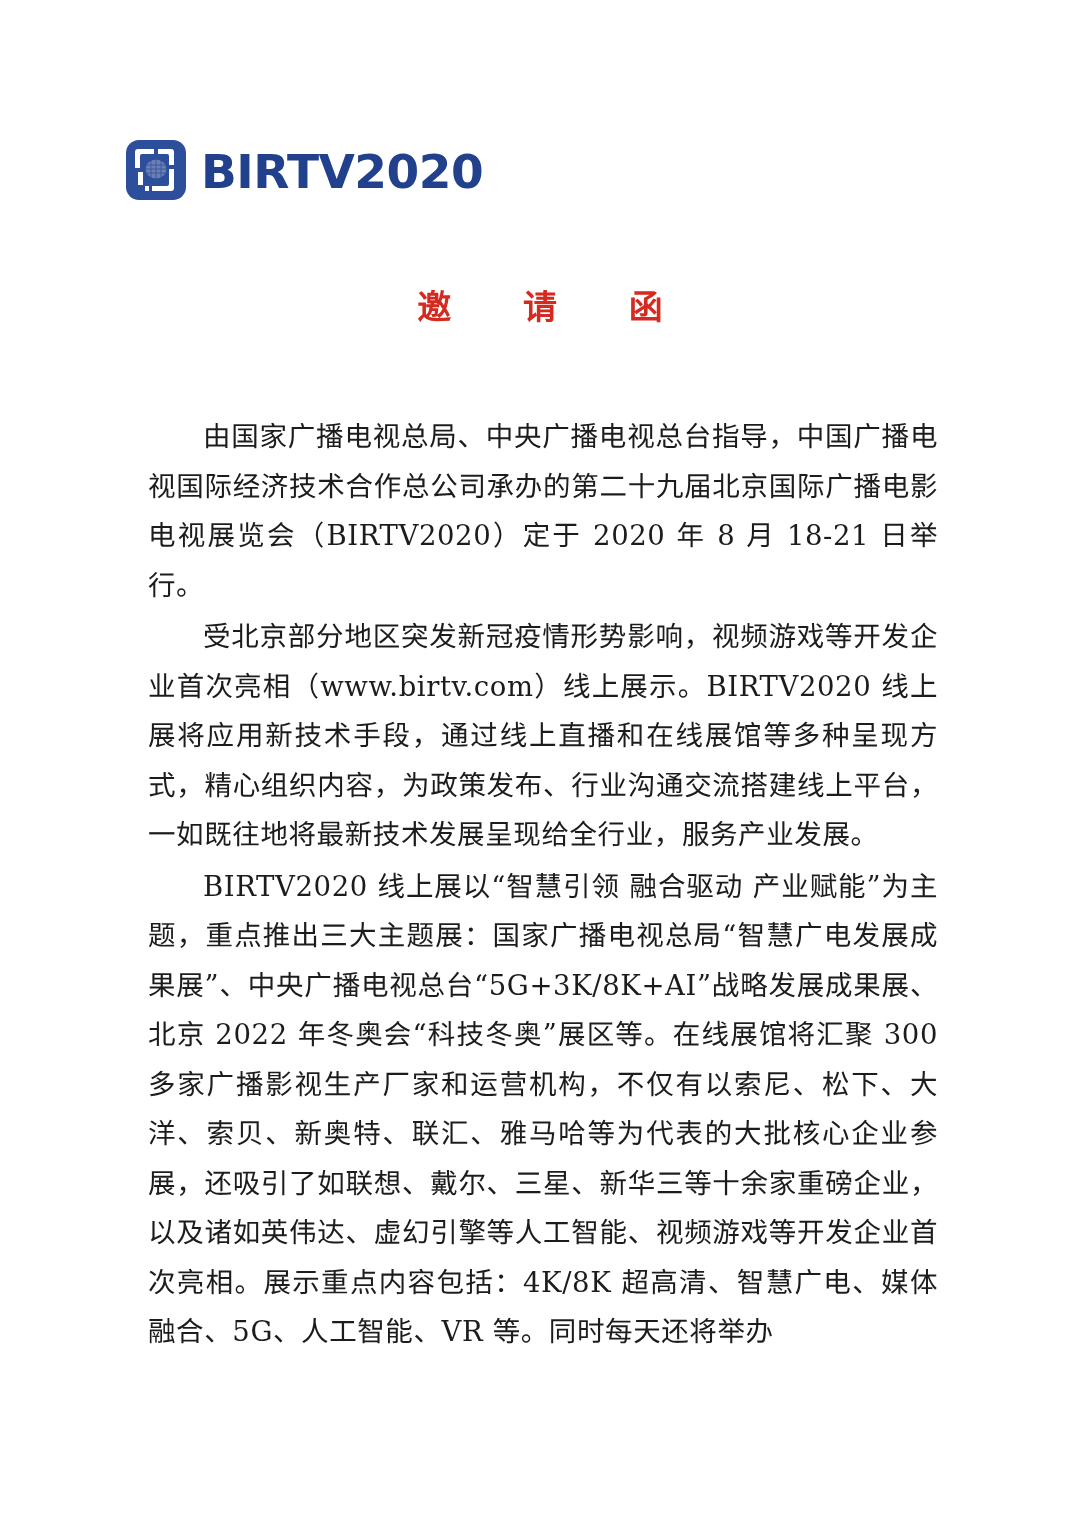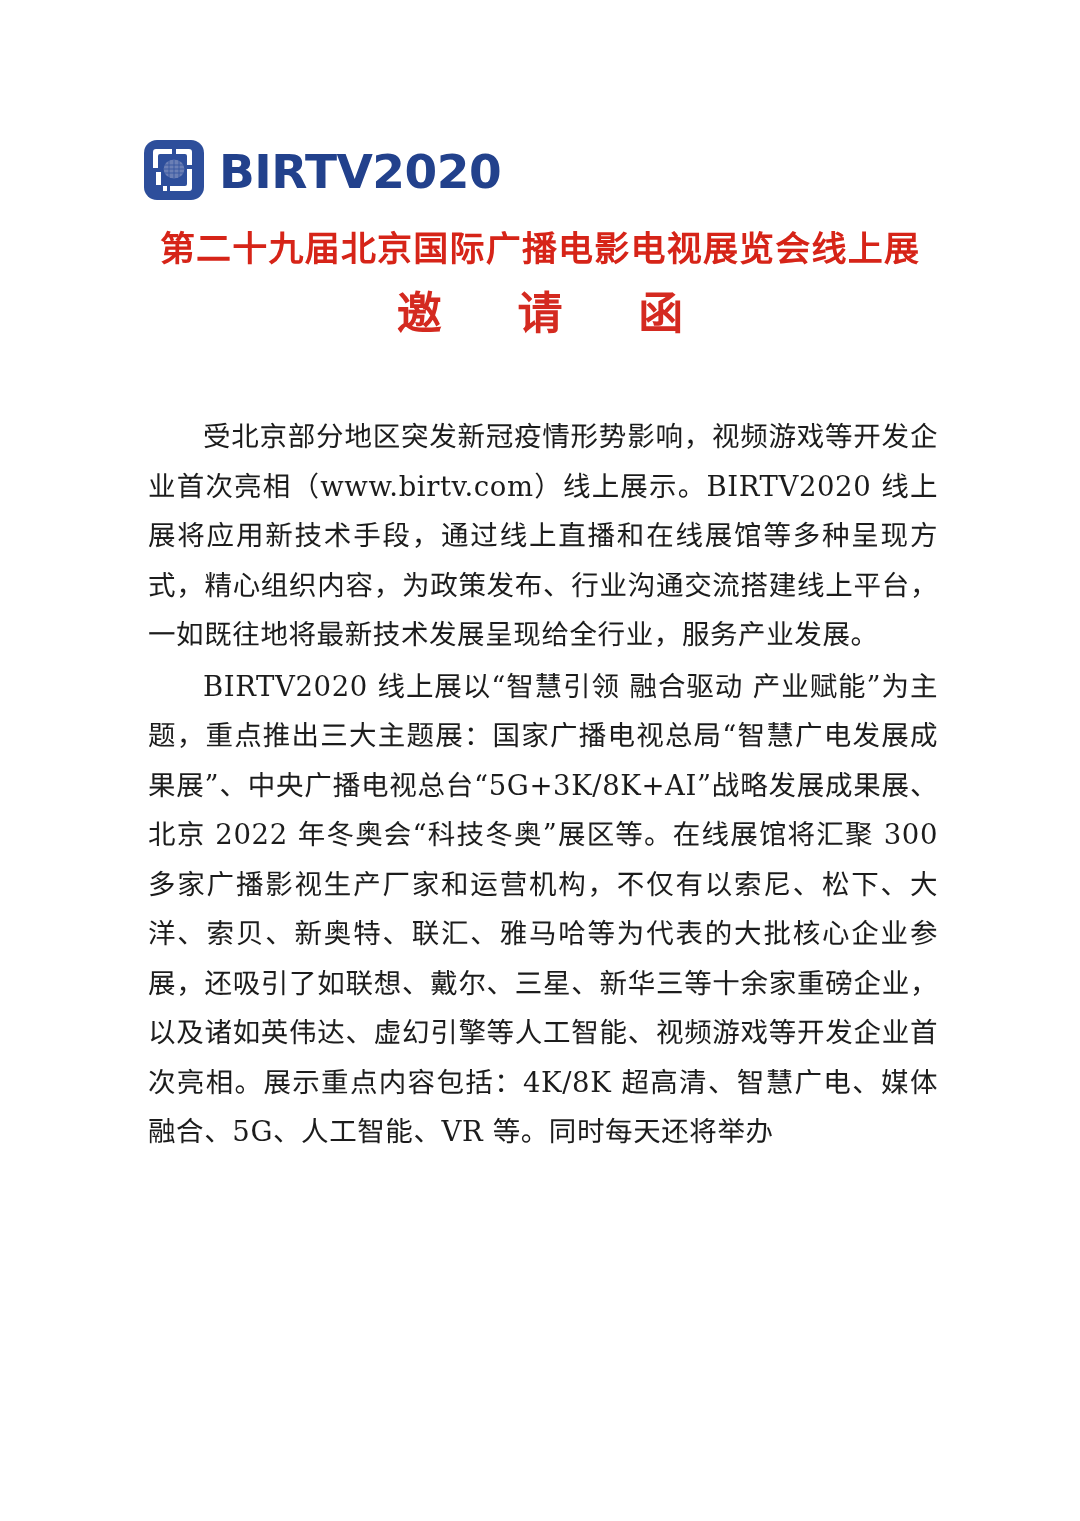--- a/index.html
+++ b/index.html
@@ -16,21 +16,21 @@
     width: 1080px;
     height: 1521px;
     background: #ffffff;
     overflow: hidden;
     box-sizing: border-box;
   }
 
   
   .logo-block {
     position: absolute;
-    left: 143px;
+    left: 125px;
     top: 139px;
     display: flex;
     align-items: center;
     gap: 14px;
   }
   .logo-mark {
     width: 62px;
     height: 62px;
     position: relative;
     flex: 0 0 auto;
@@ -65,21 +65,21 @@
   }
   .doc-subtitle {
     position: absolute;
     left: 0;
     right: 0;
     top: 286px;
     text-align: center;
     color: #d42a20;
     font-family: "DejaVu Serif", "Liberation Serif", serif;
     font-weight: 700;
-    font-size: 45px;
+    font-size: 34px;
     letter-spacing: 30px;
     text-indent: 30px;
     line-height: 1.25;
     white-space: nowrap;
   }
 
   
   .body-area {
     position: absolute;
     left: 148px;
@@ -121,22 +121,22 @@
           <line x1="21" y1="34" x2="41" y2="34"></line>
           <line x1="26" y1="21" x2="26" y2="39"></line>
           <line x1="31" y1="20.5" x2="31" y2="39.5"></line>
           <line x1="36" y1="21" x2="36" y2="39"></line>
         </g>
       </svg>
     </span>
     <span class="logo-word">BIRTV2020</span>
   </div>
 
-  <div class="doc-title">第二十九届北京国际广播电影电视展览会线上展</div>
 
   <div class="doc-subtitle">邀 请 函</div>
 
   <div class="body-area">
+    <p class="para">由国家广播电视总局、中央广播电视总台指导，中国广播电视国际经济技术合作总公司承办的第二十九届北京国际广播电影电视展览会（BIRTV2020）定于 2020 年 8 月 18-21 日举行。</p>
     <p class="para">受北京部分地区突发新冠疫情形势影响，视频游戏等开发企业首次亮相（www.birtv.com）线上展示。BIRTV2020 线上展将应用新技术手段，通过线上直播和在线展馆等多种呈现方式，精心组织内容，为政策发布、行业沟通交流搭建线上平台，一如既往地将最新技术发展呈现给全行业，服务产业发展。</p>
     <p class="para">BIRTV2020 线上展以“智慧引领 融合驱动 产业赋能”为主题，重点推出三大主题展：国家广播电视总局“智慧广电发展成果展”、中央广播电视总台“5G+3K/8K+AI”战略发展成果展、北京 2022 年冬奥会“科技冬奥”展区等。在线展馆将汇聚 300 多家广播影视生产厂家和运营机构，不仅有以索尼、松下、大洋、索贝、新奥特、联汇、雅马哈等为代表的大批核心企业参展，还吸引了如联想、戴尔、三星、新华三等十余家重磅企业，以及诸如英伟达、虚幻引擎等人工智能、视频游戏等开发企业首次亮相。展示重点内容包括：4K/8K 超高清、智慧广电、媒体融合、5G、人工智能、VR 等。同时每天还将举办</p>
   </div>
 
 </div>
 
 </body></html>

